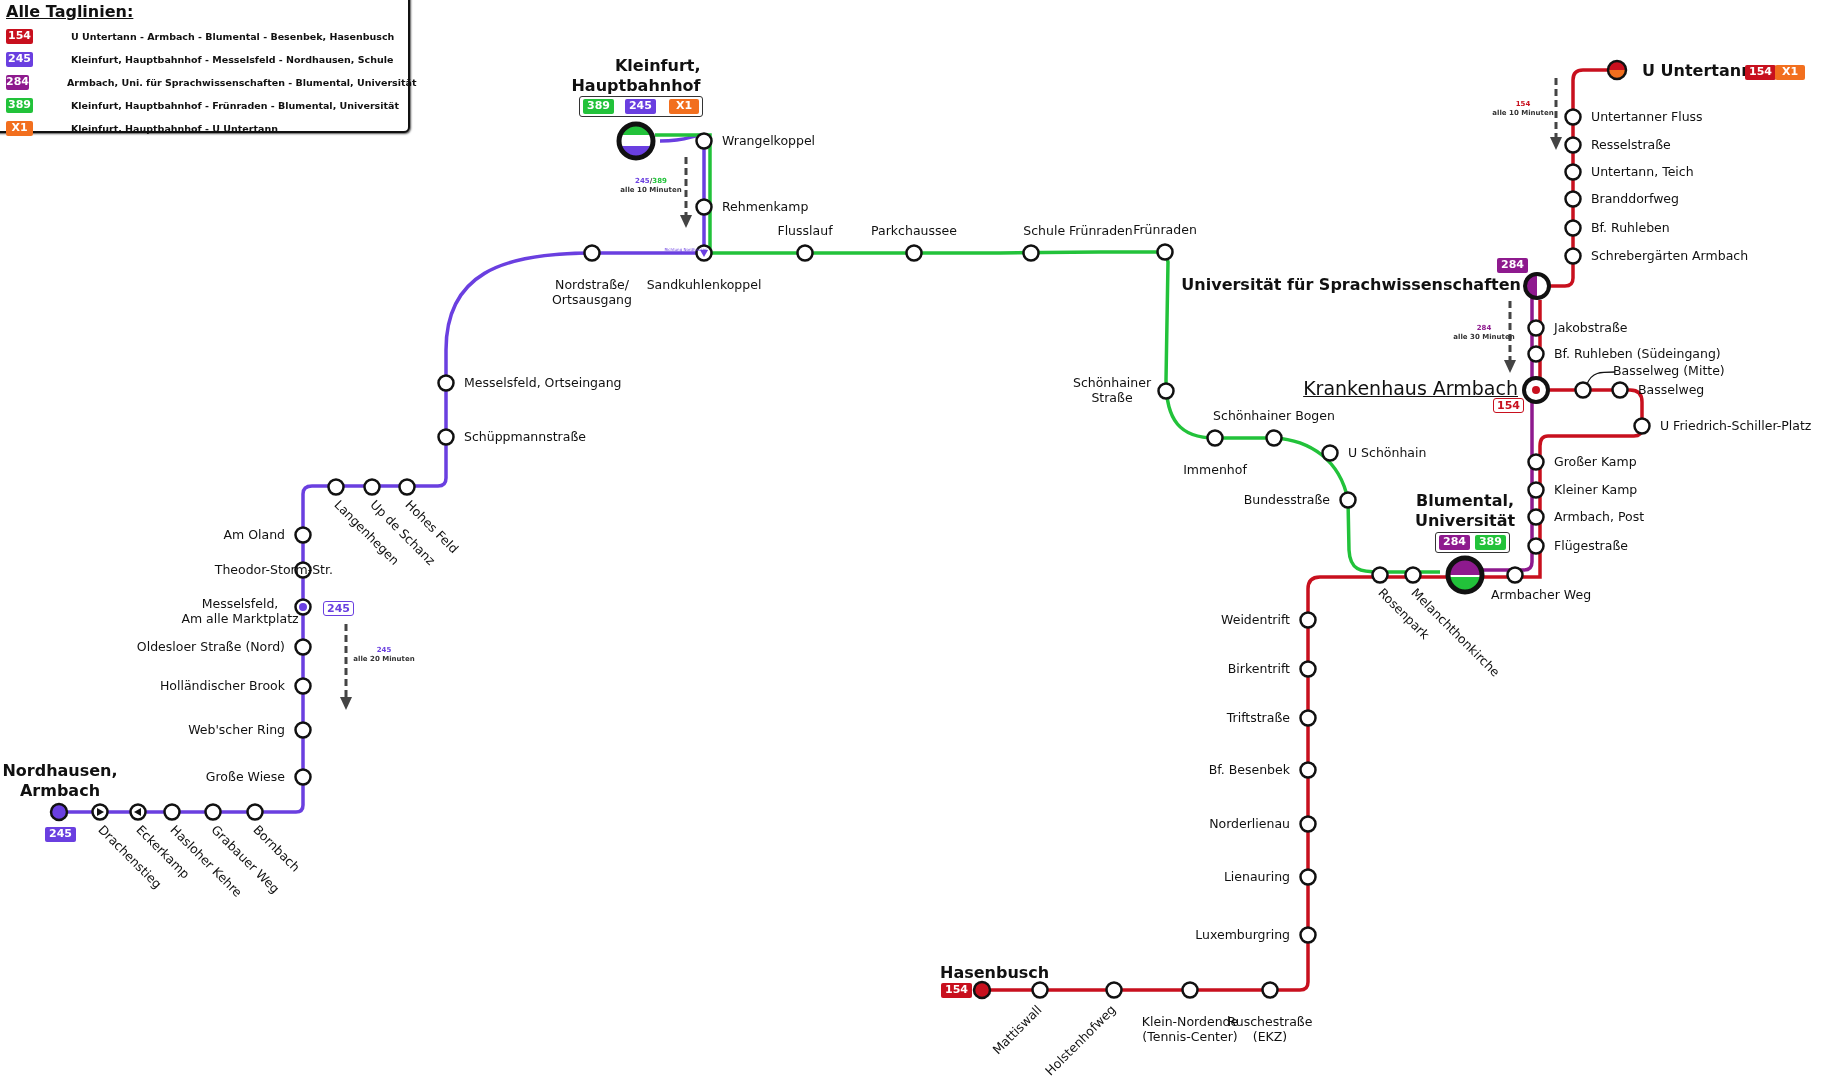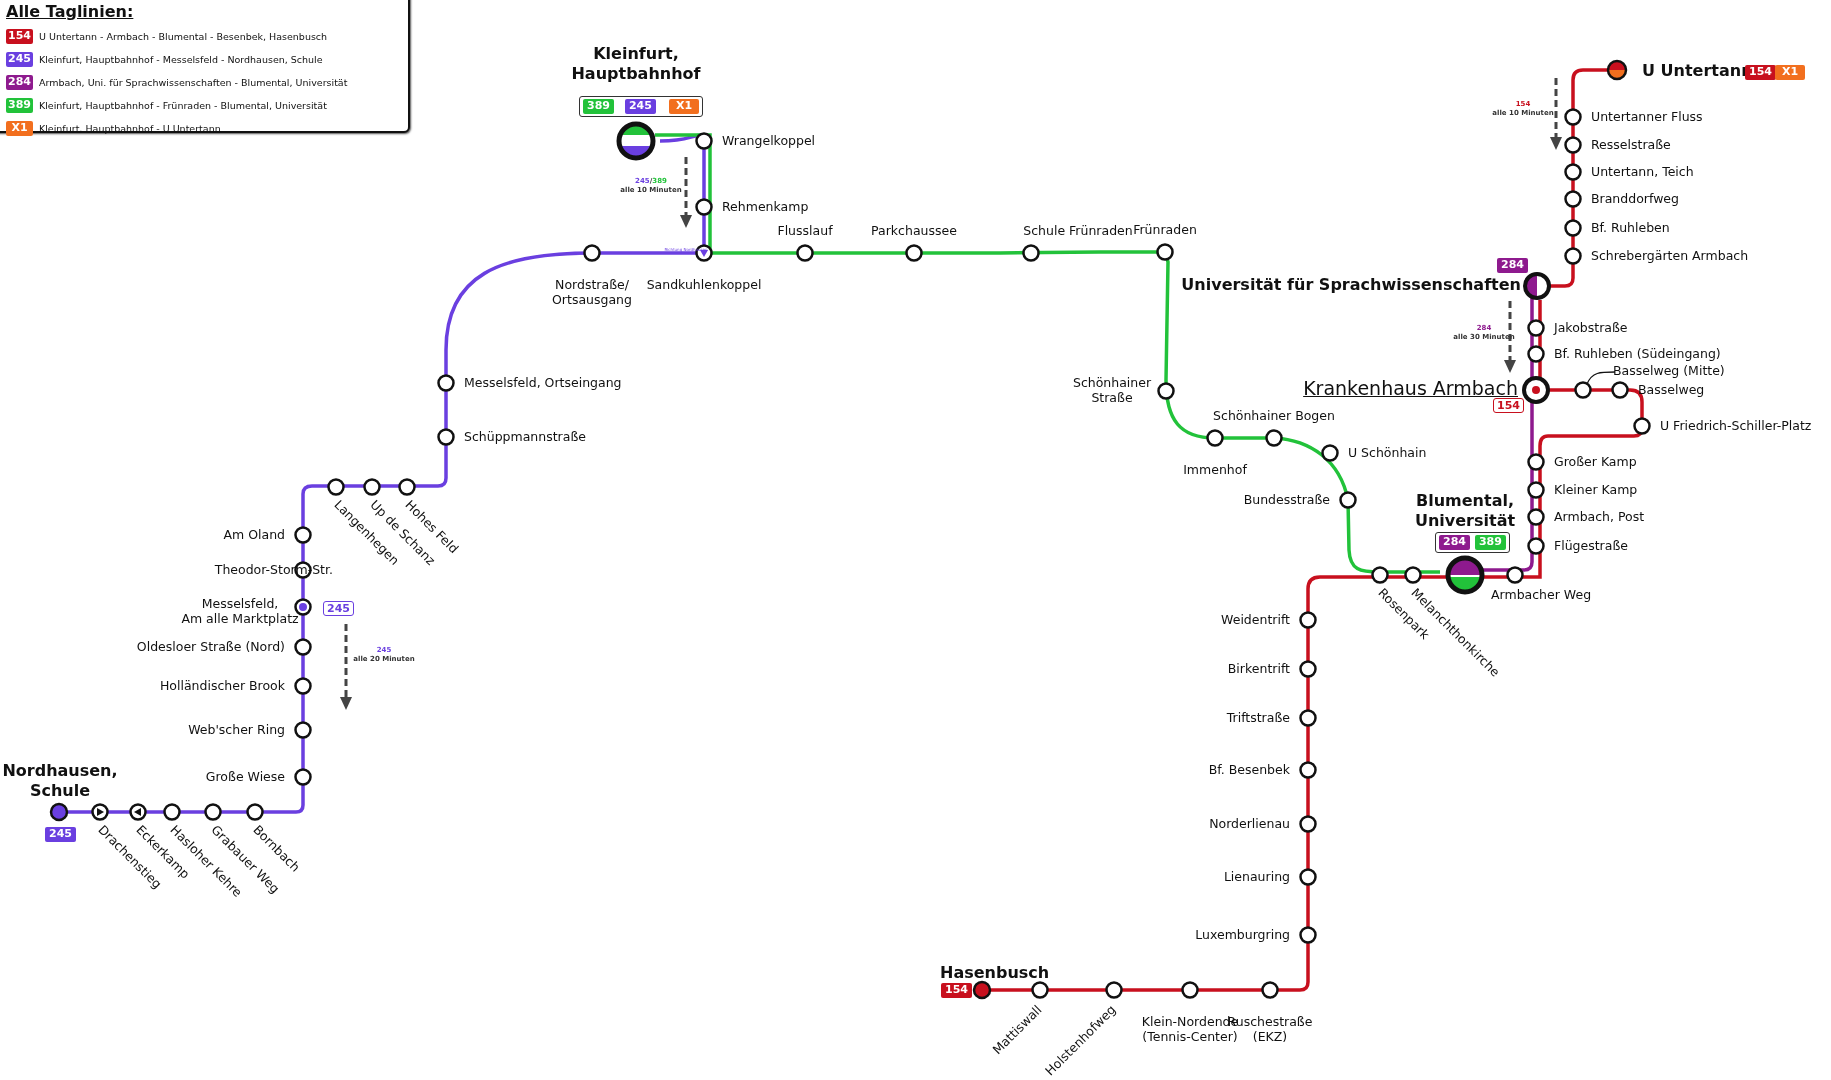--- a/index.html
+++ b/index.html
@@ -3,21 +3,21 @@
 <meta charset="utf-8">
 <style>
   html,body{margin:0;padding:0;background:#fff;}
   body{width:1831px;height:1080px;position:relative;overflow:hidden;font-family:"DejaVu Sans","Liberation Sans",sans-serif;}
   #map{position:absolute;left:0;top:0;}
   .legend{position:absolute;left:-4px;top:-4px;width:414px;height:137px;border:2px solid #111;border-radius:0 0 6px 0;background:#fff;box-shadow:1px 1px 2px #555;box-sizing:border-box;padding:4px 0 0 8px;}
   .legend-title{font-weight:bold;font-size:16px;text-decoration:underline;color:#111;margin-bottom:4px;}
   .legend-row{display:flex;align-items:center;height:23px;}
   .badge{display:inline-block;color:#fff;font-weight:bold;border-radius:2px;text-align:center;line-height:14px;}
   .legend-row .badge{width:27px;height:15px;font-size:11px;margin-right:6px;}
-  .legend-text{font-size:9.5px;font-weight:normal;color:#111;white-space:nowrap;}
+  .legend-text{font-size:9.5px;font-weight:bold;color:#111;white-space:nowrap;margin-left:32px;}
   .lbl{position:absolute;font-size:12.5px;color:#111;white-space:nowrap;line-height:15px;}
   .lbl.r{transform:translateX(-100%);text-align:right;}
   .lbl.c{transform:translateX(-50%);text-align:center;}
   .rot{transform-origin:0 0;transform:rotate(45deg);}
   .rotup{transform-origin:100% 0;transform:translateX(-100%) rotate(-45deg);}
   .big{position:absolute;font-weight:bold;font-size:16px;color:#111;line-height:20px;white-space:nowrap;}
   .freq{position:absolute;font-size:7px;font-weight:bold;color:#333;text-align:center;line-height:9px;white-space:nowrap;transform:translateX(-50%);}
   .tagbox{position:absolute;border:1.5px solid #333;border-radius:3px;background:#fff;display:flex;gap:5px;padding:2px 3px;}
   .tagbox .badge{font-size:11px;height:15px;padding:0 4px;}
   .badge-out{position:absolute;border:1.5px solid;border-radius:3px;background:#fff;font-weight:bold;font-size:11px;padding:0 3px;line-height:13px;}
@@ -187,21 +187,21 @@
   <div class="legend-row">
       <span class="badge" style="background:#22c23a">389</span>
       <span class="legend-text">Kleinfurt, Hauptbahnhof - Frünraden - Blumental, Universität</span>
     </div>
   <div class="legend-row">
       <span class="badge" style="background:#f26f1e">X1</span>
       <span class="legend-text">Kleinfurt, Hauptbahnhof - U Untertann</span>
     </div>
 </div>
 
-<div class="big" style="left:636px;top:44px;transform:translateX(-50%);text-align:center;">
+<div class="big" style="left:636px;top:56px;transform:translateX(-50%);text-align:right;">
     <div>Kleinfurt,</div>
     <div>Hauptbahnhof</div>
   </div>
 <div class="tagbox" style="left:579px;top:96px;">
   <span class="badge" style="background:#22c23a">389</span>
   <span class="badge" style="background:#6a3fe0;margin-left:6px">245</span>
   <span class="badge" style="background:#f26f1e;margin-left:8px;padding:0 7px">X1</span>
 </div>
 <div class="big" style="left:1642px;top:61px;"><span>U Untertann</span></div>
 <span class="badge" style="position:absolute;left:1745px;top:65px;background:#c8101e;font-size:11px;padding:0 4px;height:15px;">154</span>
@@ -217,21 +217,21 @@
     <div>Blumental,</div>
     <div>Universität</div>
   </div>
 <div class="tagbox" style="left:1435px;top:532px;">
   <span class="badge" style="background:#8e1a8e">284</span>
   <span class="badge" style="background:#22c23a">389</span>
 </div>
 
 <div class="big" style="left:60px;top:761px;transform:translateX(-50%);text-align:center;">
     <div>Nordhausen,</div>
-    <div>Schule</div>
+    <div>Armbach</div>
   </div>
 <span class="badge" style="position:absolute;left:45px;top:827px;background:#6a3fe0;font-size:11px;padding:0 4px;height:15px;">245</span>
 
 <div class="big" style="left:940px;top:963px;"><span>Hasenbusch</span></div>
 <span class="badge" style="position:absolute;left:941px;top:983px;background:#c8101e;font-size:11px;padding:0 4px;height:15px;">154</span>
 
 <div class="lbl c" style="left:240px;top:596px;">
     <div>Messelsfeld,</div>
     <div>Am alle Marktplatz</div>
   </div>

